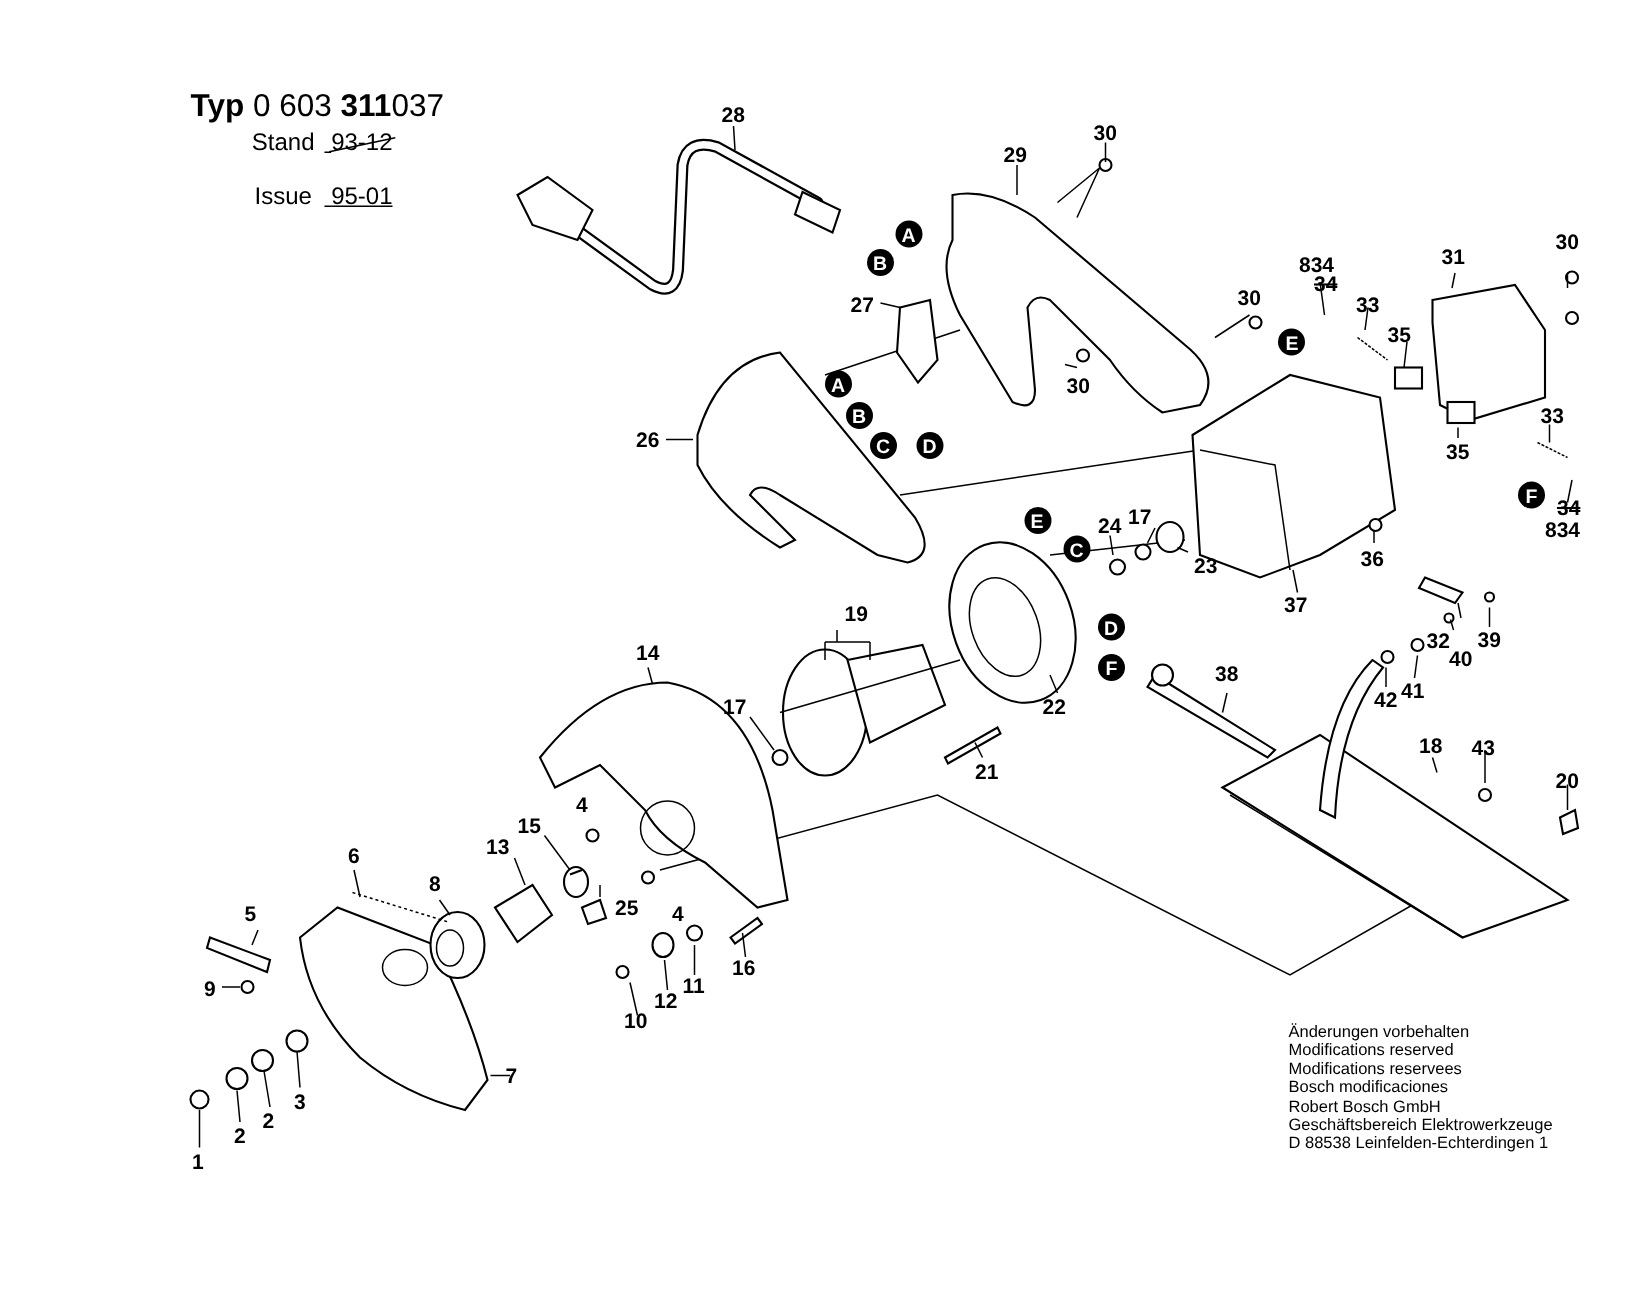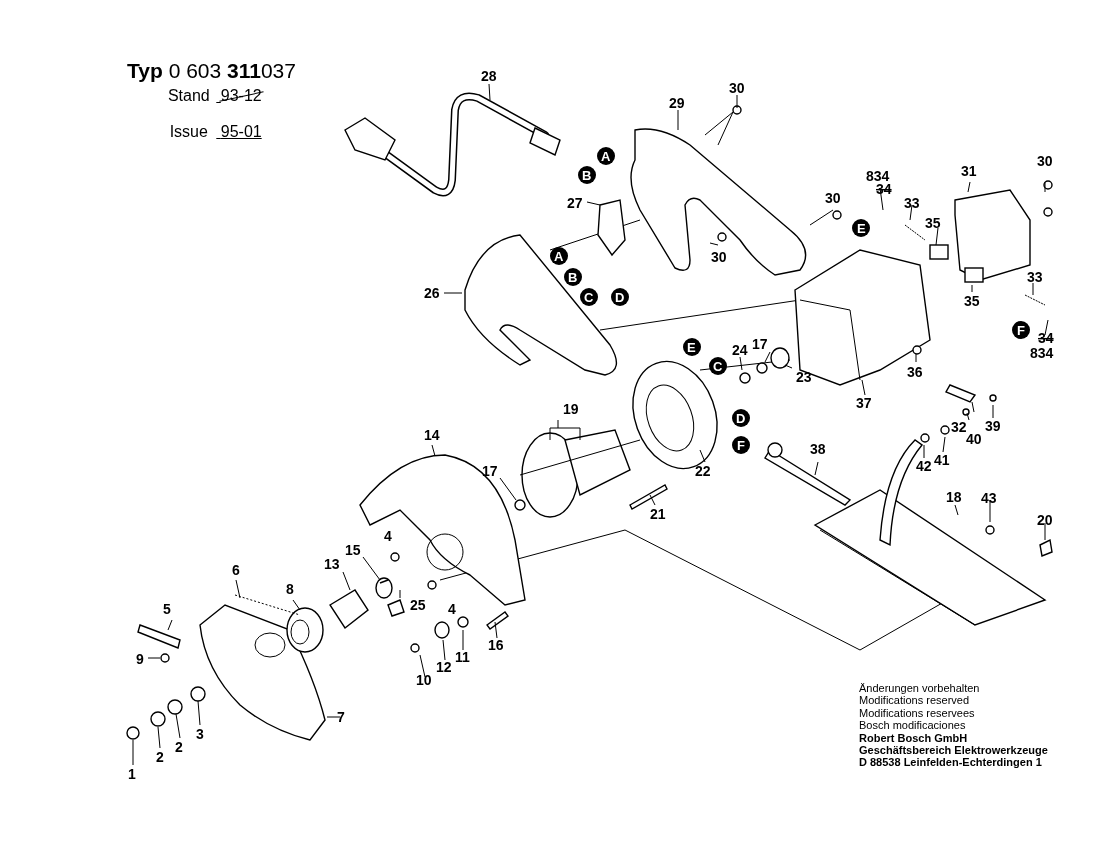--- a/index.html
+++ b/index.html
@@ -10,21 +10,21 @@
   .meta{font-size:16px;line-height:19px;margin-top:4px;text-decoration:underline;}
   .meta .lbl{display:inline-block;width:55px;}
   .strike{position:relative;display:inline-block;}
   .strike:after{content:"";position:absolute;left:-2px;right:-2px;top:50%;border-top:1.5px solid #000;transform:rotate(-12deg);}
   svg{position:absolute;left:0;top:0;}
   .callout{font-family:"Liberation Sans",sans-serif;font-weight:bold;font-size:14px;fill:#000;}
   .badge-t{font-family:"Liberation Sans",sans-serif;font-weight:bold;font-size:13px;fill:#fff;}
   .ln{stroke:#000;stroke-width:1;fill:none;}
   .part{stroke:#000;stroke-width:1.4;fill:#fff;}
   .foot{position:absolute;left:859px;top:682px;font-size:11px;line-height:12.4px;}
-  .foot .b{font-weight:bold;}
+  .foot .b{font-weight:normal;}
 </style>
 </head>
 <body>
 
 <div class="hdr">
   <div class="typ">
     <span class="b">Typ</span>
     <span>0 603</span>
     <span class="b">311</span><span>037</span>
   </div>

